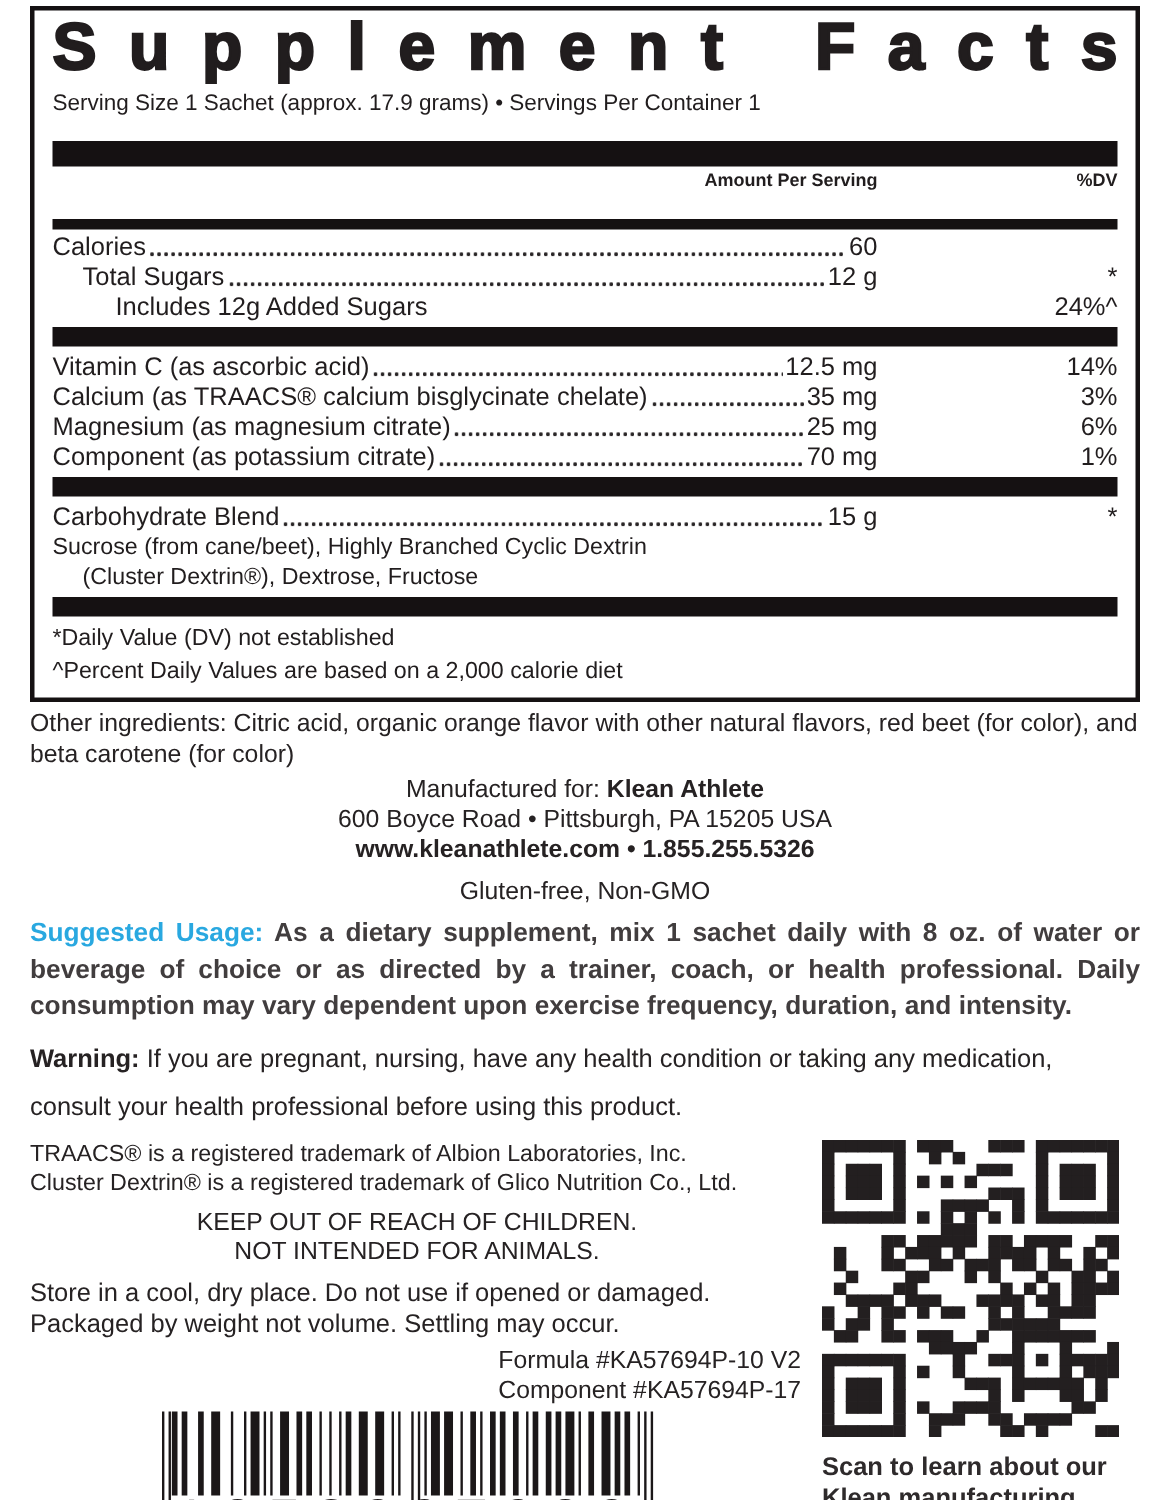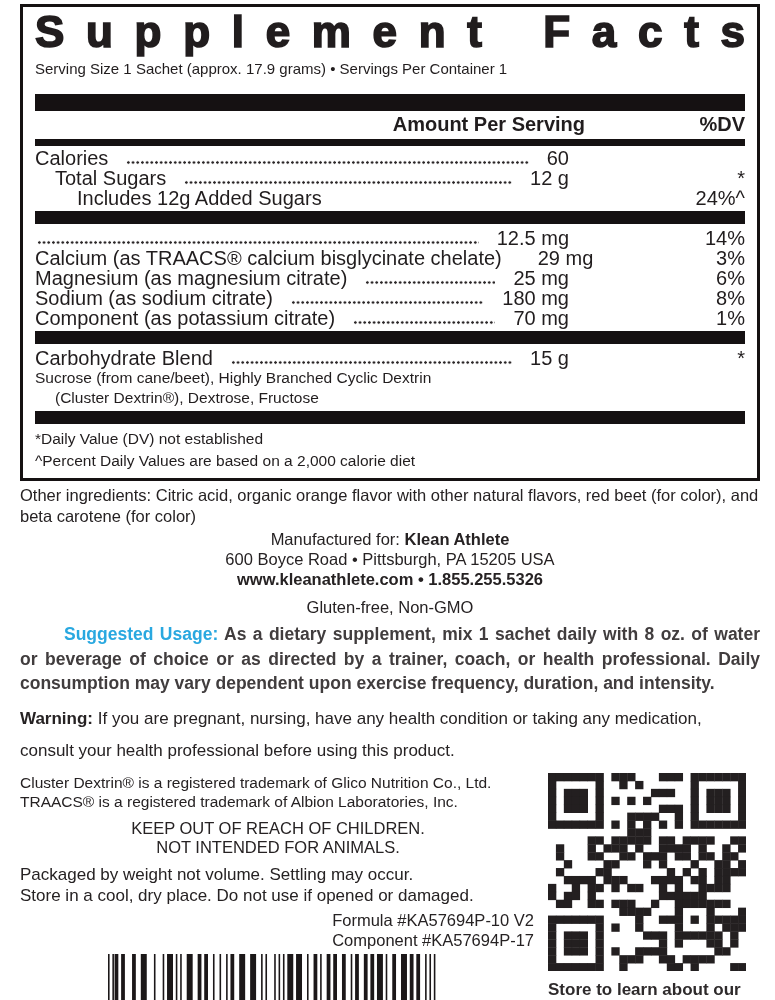--- a/index.html
+++ b/index.html
@@ -9,24 +9,24 @@
 
   
   .facts-box{margin:4px 15px 0 20px; border:3px solid var(--bar); padding:2px 12px 6px;}
   .title{font-size:44px; font-weight:bold; height:48px; display:flex; justify-content:space-between;
          align-items:flex-end; -webkit-text-stroke:1.7px; white-space:nowrap; overflow:hidden;}
   .serving{font-size:15px; line-height:18px; margin:3px 0 16px;}
   .bar{background:var(--bar);}
   .bar-thick{height:17px; margin-top:2px;}
   .bar-thin{height:7px; margin:1px 0 2px;}
   .bar-mid{height:13px; margin:3px 0 4px;}
-  .colhead{display:flex; align-items:center; font-weight:bold; font-size:20px; padding:2px 0 2px;}
+  .colhead{display:flex; align-items:center; font-weight:bold; font-size:12px; padding:2px 0 18px;}
   .spacer{flex:1;}
   .dv-col{width:120px; text-align:right; white-space:nowrap;margin-left:40px;}
-  .nrow{display:flex; font-size:20px; line-height:20px;gap:16px;}
+  .nrow{display:flex; font-size:17px; line-height:20px;}
   .nlabel{white-space:nowrap;}
   .ndots{flex:1; margin:0 2px;
          background-image:radial-gradient(circle,#2a2627 1.1px,transparent 1.45px);
          background-size:4.7px 4.7px; background-position:0 calc(100% - 3px);
          background-repeat:repeat-x;}
   .nspace{flex:1;}
   .namount{white-space:nowrap;}
   .ind1{padding-left:20px;} .ind2{padding-left:42px;justify-content:space-between;}
   .desc{font-size:15.5px; line-height:20px;}
   .desc.cont{padding-left:20px;}
@@ -34,21 +34,21 @@
 
   
   .below{margin:4px 15px 0 20px; color:#262223;}
   .other-ing{font-size:16.5px; line-height:21px; margin-top:4px;}
   .center{text-align:center;}
   .mfg{font-size:16.5px; line-height:20px; margin-top:2px;}
   .bold{font-weight:bold;}
   .claims{font-size:16.5px; line-height:20px; margin-top:8px;}
   .suggested{font-size:17.5px; line-height:24.5px; font-weight:bold; color:#413d3e;
              text-align:justify; margin-top:5px;}
-  .blue{color:var(--accent);margin-left:44px;}
+  .blue{color:var(--accent);}
   .warning{font-size:17px; line-height:32px; margin-top:7px;}
   .bottom{display:flex; margin-top:6px;}
   .bleft{flex:1; min-width:0; padding-right:12px;}
   .tm{font-size:15.5px; line-height:19.5px;}
   .cautions{text-align:center; font-size:16.5px; line-height:19.5px; margin:7px 0 6px;}
   .storage{font-size:17px; line-height:21.5px;}
   .codes{text-align:right; font-size:16.5px; line-height:20px; margin-top:3px; padding-right:2px;}
   .barcode{margin:2px 0 0 52px;}
   .bright{width:212px; flex:none;}
   .qr-caption{font-weight:bold; font-size:17px; line-height:21px; margin-top:4px; color:#2e2a2b;}
@@ -98,41 +98,36 @@
           <span class="namount">12 g</span>
           <span class="dv-col">*</span>
         </div>
         <div class="nrow ind2">
           <span class="nlabel">Includes 12g Added Sugars</span>
           <span class="nspace"></span>
           <span class="dv-col">24%^</span>
         </div>
         <div class="bar bar-mid"></div>
         <div class="nrow">
+          <span class="nlabel">Vitamin C (as ascorbic acid)</span>
           <span class="ndots"></span>
           <span class="namount">12.5 mg</span>
           <span class="dv-col">14%</span>
         </div>
         <div class="nrow">
           <span class="nlabel">Calcium (as TRAACS® calcium bisglycinate chelate)</span>
           <span class="ndots"></span>
-          <span class="namount">29 mg</span>
+          <span class="namount">35 mg</span>
           <span class="dv-col">3%</span>
         </div>
         <div class="nrow">
           <span class="nlabel">Magnesium (as magnesium citrate)</span>
           <span class="ndots"></span>
           <span class="namount">25 mg</span>
           <span class="dv-col">6%</span>
-        </div>
-        <div class="nrow">
-          <span class="nlabel">Sodium (as sodium citrate)</span>
-          <span class="ndots"></span>
-          <span class="namount">180 mg</span>
-          <span class="dv-col">8%</span>
         </div>
         <div class="nrow">
           <span class="nlabel">Component (as potassium citrate)</span>
           <span class="ndots"></span>
           <span class="namount">70 mg</span>
           <span class="dv-col">1%</span>
         </div>
         <div class="bar bar-mid"></div>
         <div class="nrow">
           <span class="nlabel">Carbohydrate Blend</span>
@@ -161,30 +156,30 @@
 
     <div class="center claims">Gluten-free, Non-GMO</div>
 
     <p class="suggested"><span class="blue">Suggested Usage: </span><span>As a dietary supplement, mix 1 sachet daily with 8 oz. of water or beverage of choice or as directed by a trainer, coach, or health professional. Daily consumption may vary dependent upon exercise frequency, duration, and intensity.</span></p>
 
     <p class="warning"><span class="bold">Warning: </span><span>If you are pregnant, nursing, have any health condition or taking any medication, consult your health professional before using this product.</span></p>
 
     <div class="bottom">
       <div class="bleft">
         <div id="trademarks" class="tm">
+            <div>TRAACS® is a registered trademark of Albion Laboratories, Inc.</div>
             <div>Cluster Dextrin® is a registered trademark of Glico Nutrition Co., Ltd.</div>
-            <div>TRAACS® is a registered trademark of Albion Laboratories, Inc.</div>
           </div>
         <div id="cautions" class="cautions">
             <div>KEEP OUT OF REACH OF CHILDREN.</div>
             <div>NOT INTENDED FOR ANIMALS.</div>
           </div>
         <div id="storage" class="storage">
+            <div>Store in a cool, dry place. Do not use if opened or damaged.</div>
             <div>Packaged by weight not volume. Settling may occur.</div>
-            <div>Store in a cool, dry place. Do not use if opened or damaged.</div>
           </div>
         <div class="codes">
           <div>Formula #KA57694P-10  V2</div>
           <div>Component #KA57694P-17</div>
         </div>
         <div class="barcode">
           <svg id="barcode-svg" width="400" height="92" viewBox="0 0 400 92">
               <rect x="36" y="2" width="1.5866666666666664" height="74" fill="#1b1718"></rect>
               <rect x="40.373333333333335" y="2" width="1.5866666666666664" height="74" fill="#1b1718"></rect>
               <rect x="42.56" y="2" width="3.773333333333333" height="56" fill="#1b1718"></rect>
@@ -539,20 +534,20 @@
             <rect x="40" y="192" width="8.4" height="8.4" fill="#231f20"></rect>
             <rect x="48" y="192" width="8.4" height="8.4" fill="#231f20"></rect>
             <rect x="72" y="192" width="8.4" height="8.4" fill="#231f20"></rect>
             <rect x="120" y="192" width="8.4" height="8.4" fill="#231f20"></rect>
             <rect x="128" y="192" width="8.4" height="8.4" fill="#231f20"></rect>
             <rect x="144" y="192" width="8.4" height="8.4" fill="#231f20"></rect>
             <rect x="184" y="192" width="8.4" height="8.4" fill="#231f20"></rect>
             <rect x="192" y="192" width="8.4" height="8.4" fill="#231f20"></rect>
           </svg>
         <div id="qr-caption" class="qr-caption">
-            <div>Store to learn about our</div>
+            <div>Scan to learn about our</div>
             <div>Klean manufacturing</div>
           </div>
       </div>
     </div>
   </div>
 
 </div>
 
 </body></html>

